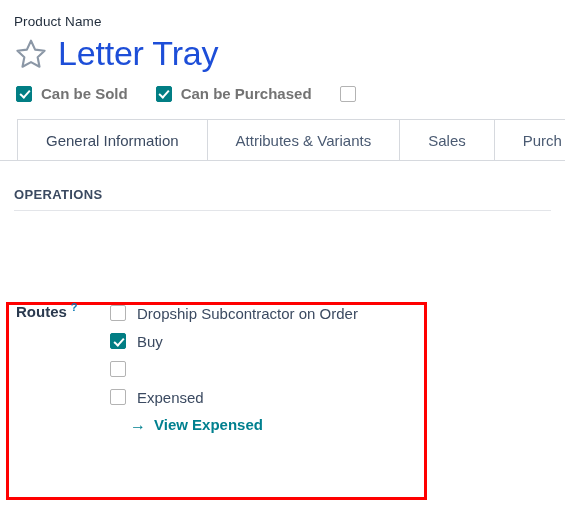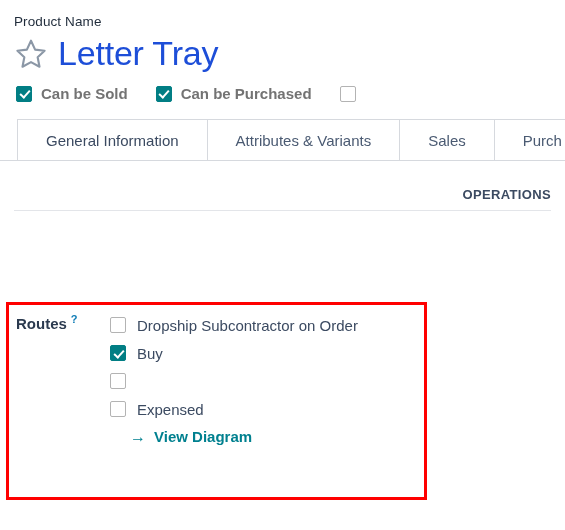--- a/index.html
+++ b/index.html
@@ -138,41 +138,40 @@
     padding: 0 14px;
   }
   .section-title {
     margin-top: 26px;
     font-size: 13px;
     font-weight: bold;
     color: #3b4a61;
     letter-spacing: 0.35px;
     padding-bottom: 8px;
     border-bottom: 1px solid #e3e5e9;
-    text-align: right;
   }
 
   
   .highlight-box {
     position: absolute;
     left: 6px;
     top: 302px;
     width: 421px;
     height: 198px;
     border: 3px solid #ff0000;
     box-sizing: border-box;
     background: transparent;
     pointer-events: none;
   }
 
   
   .routes-block {
     position: absolute;
     left: 16px;
-    top: 311px;
+    top: 299px;
     display: flex;
     align-items: flex-start;
   }
   .routes-label {
     font-size: 15px;
     font-weight: bold;
     color: #2b3a4f;
     width: 94px;
     flex: 0 0 94px;
     line-height: 25px;
@@ -288,17 +287,17 @@
       <span class="cb"></span>
     </label>
 
     <label class="route-item">
       <span class="cb"></span>
       <span class="route-label">Expensed</span>
     </label>
 
     <a class="view-diagram">
       <span class="arrow-icon">→</span>
-      <span>View Diagram</span>
+      <span>View Expensed</span>
     </a>
 
   </div>
 </div>
 
 </body></html>

